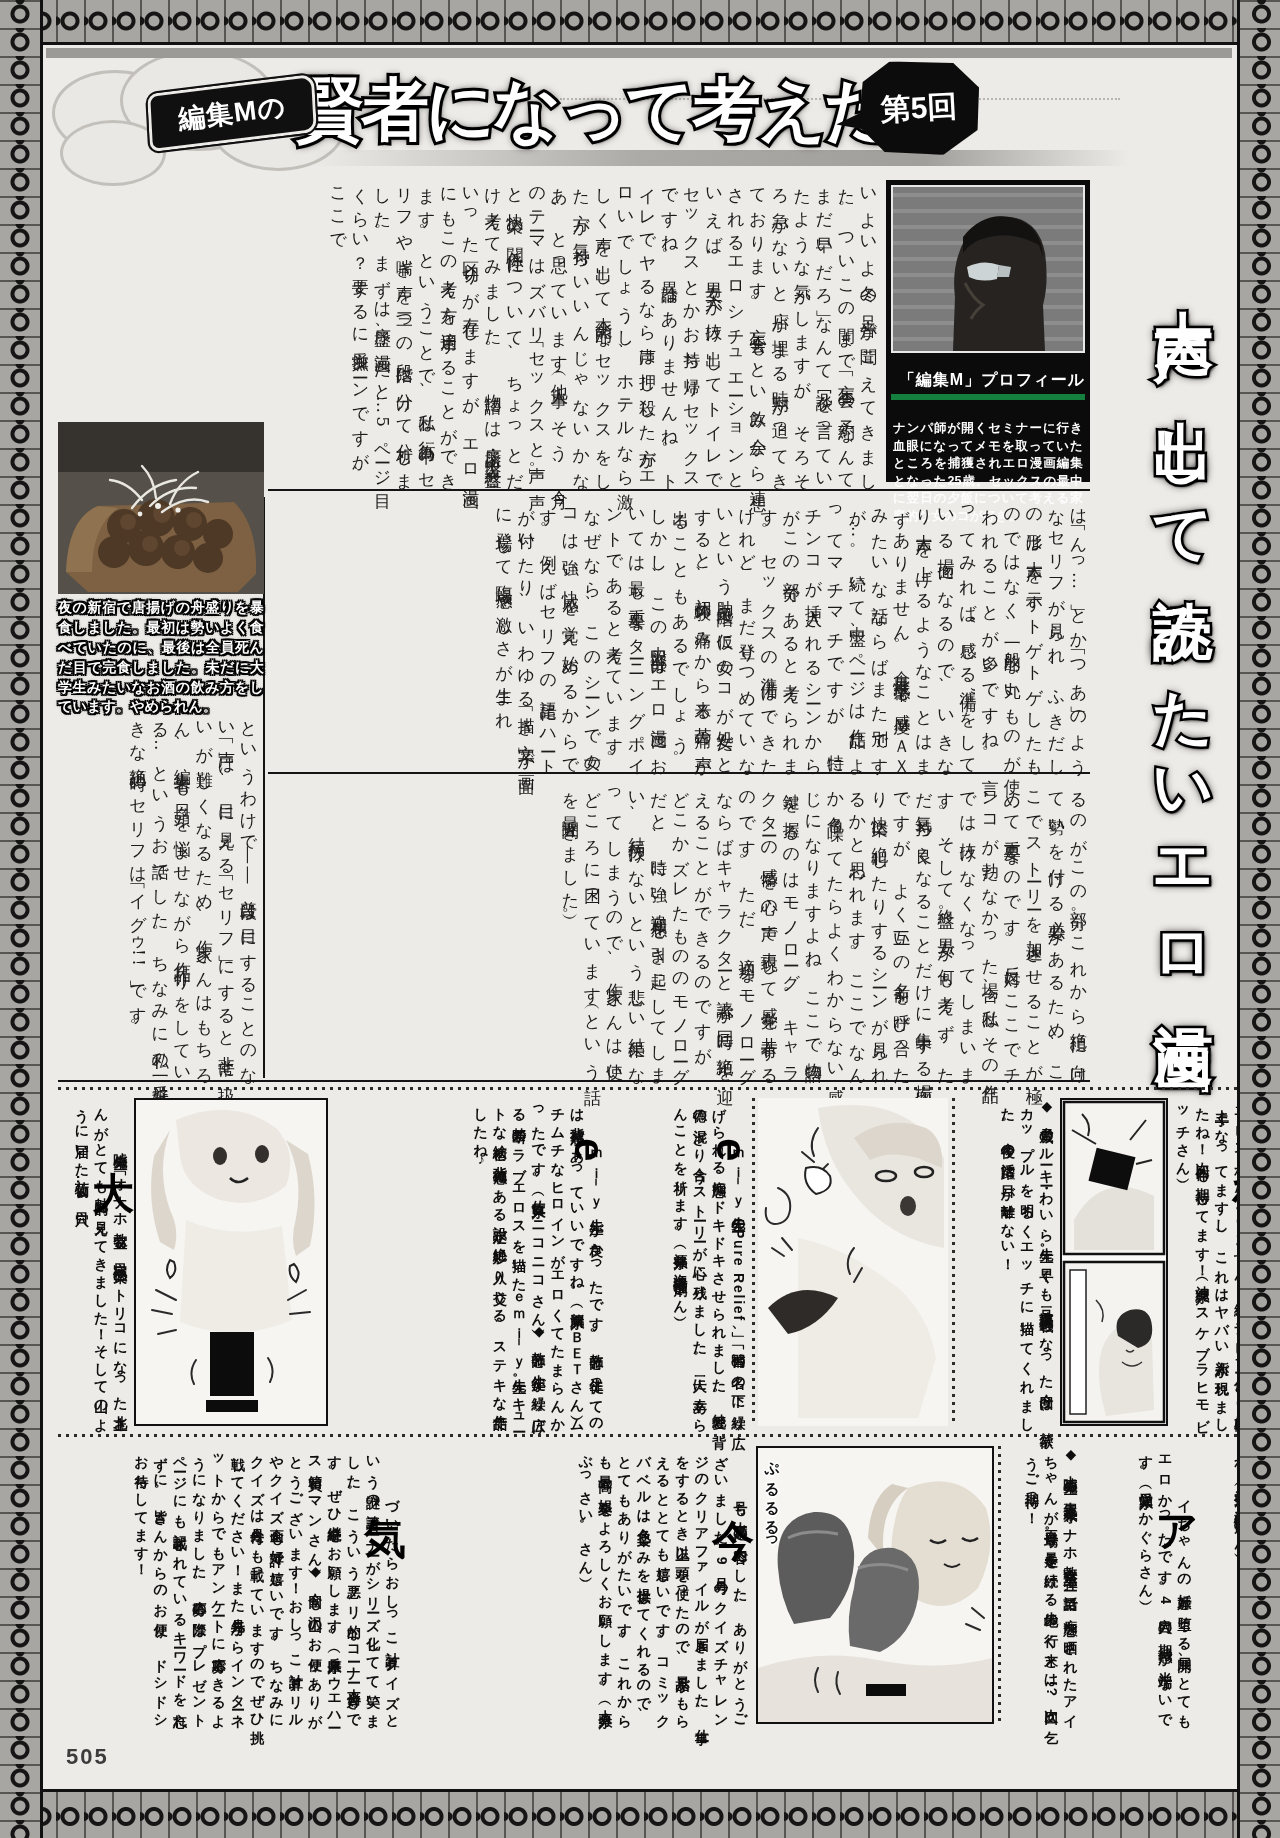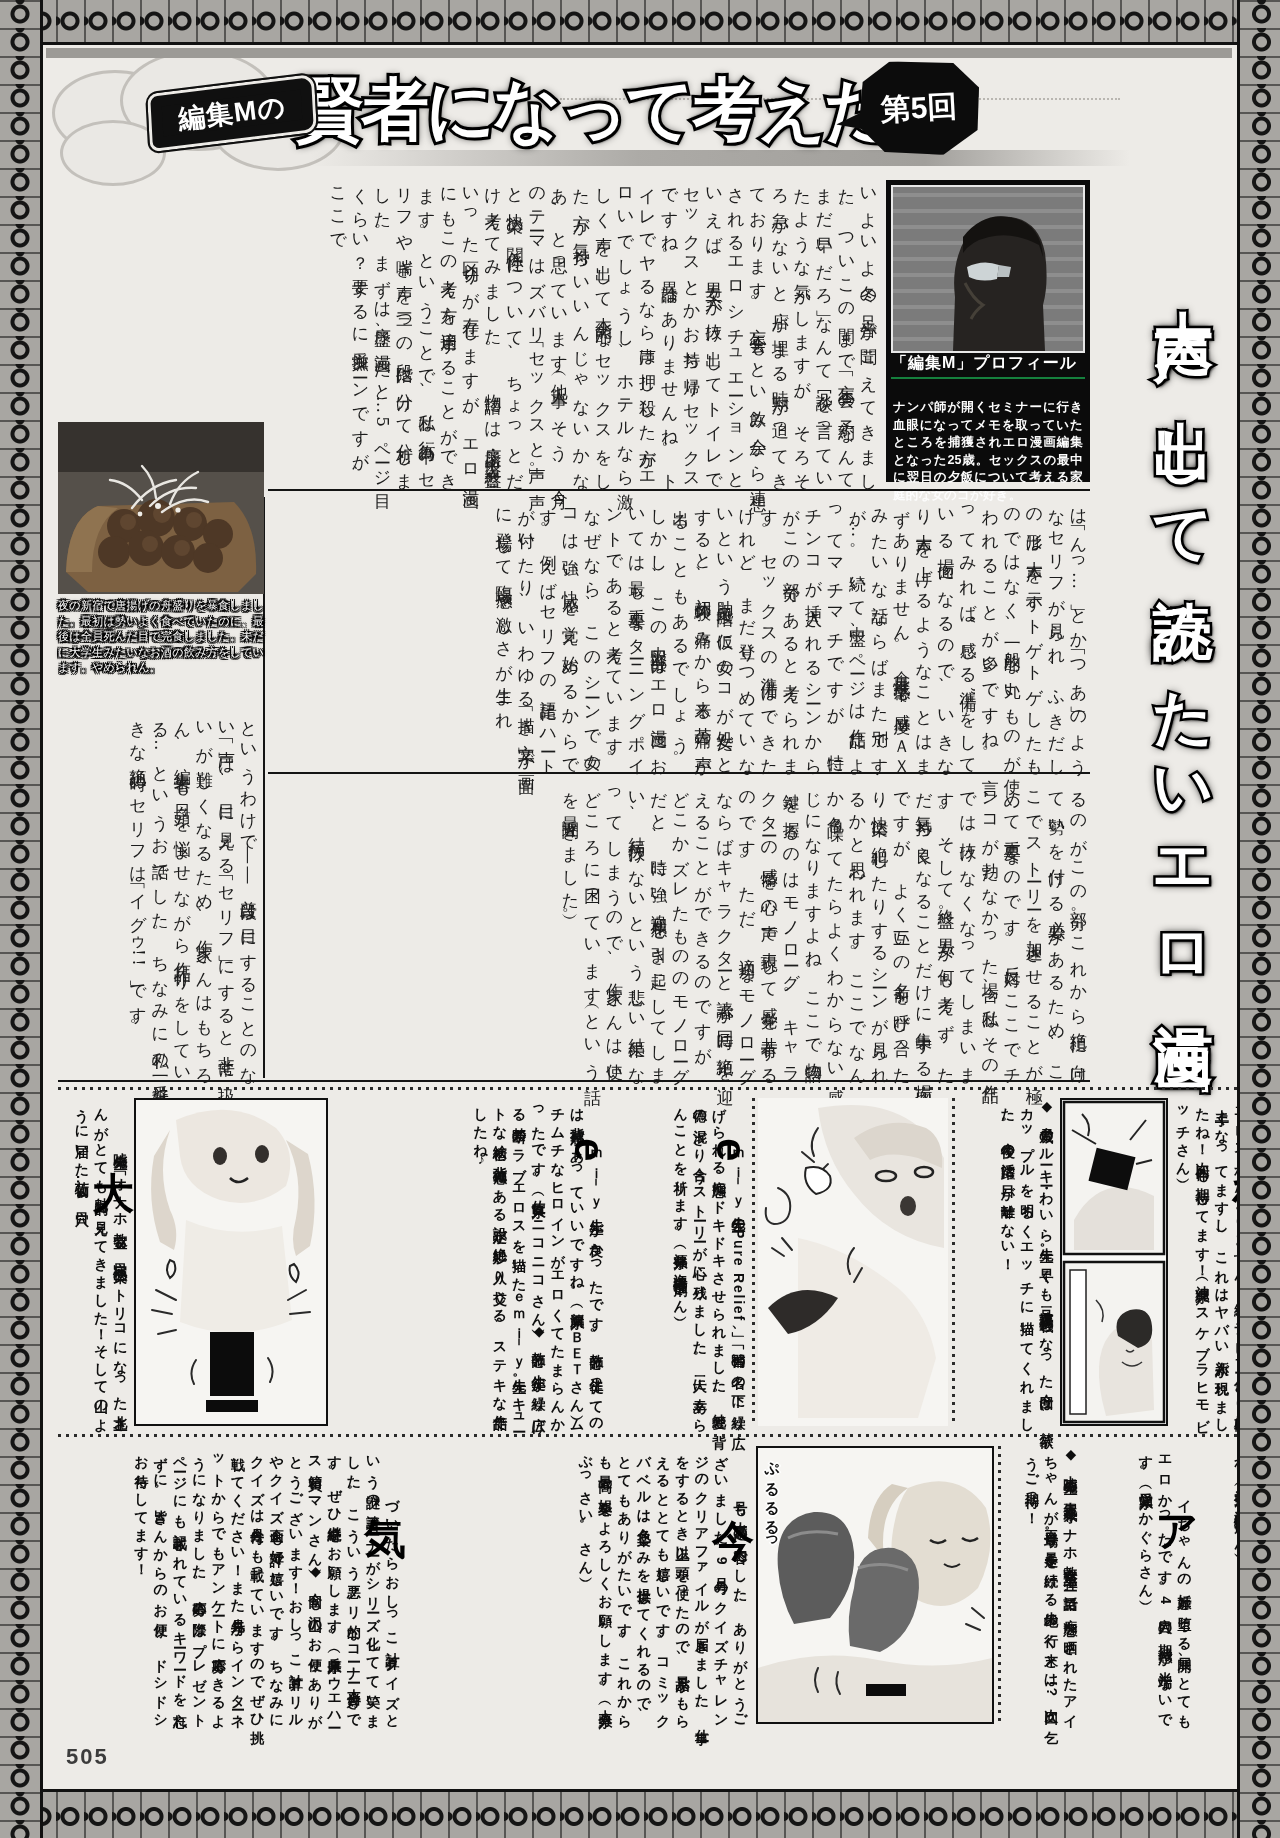--- a/index.html
+++ b/index.html
@@ -36,30 +36,30 @@
   .streak1{left:560px;top:98px;width:560px;height:0;border-top:2px dotted #b9b6b1;}
   .streak2{left:310px;top:150px;width:820px;height:16px;background:linear-gradient(90deg,rgba(150,148,144,0) 0%,rgba(120,118,114,.55) 40%,rgba(120,118,114,.65) 75%,rgba(150,148,144,0) 100%);}
   .badge{left:858px;top:60px;width:122px;height:96px;background:#0c0c0c;clip-path:polygon(28% 0,80% 5%,100% 32%,97% 76%,68% 100%,20% 94%,0 66%,5% 20%);transform:rotate(-3deg);display:flex;align-items:center;justify-content:center;box-shadow:2px 3px 4px rgba(0,0,0,.4);}
   .badge span{color:#fff;font-weight:900;font-size:30px;letter-spacing:0;}
   .badgetail{left:836px;top:108px;width:40px;height:26px;background:#0c0c0c;clip-path:polygon(0 55%,100% 0,100% 100%);transform:rotate(-6deg);}
   
   .headline{left:1108px;top:178px;width:152px;height:912px;font-family:"DejaVu Serif","Liberation Serif",serif;font-weight:900;font-size:60px;letter-spacing:14px;color:#fff;-webkit-text-stroke:5px #000;paint-order:stroke;text-shadow:0 0 10px rgba(0,0,0,.95),0 0 4px #000,2px 2px 3px #000;line-height:152px;text-align:center;}
   
   .profile{left:886px;top:180px;width:204px;height:302px;background:#0b0b0b;box-sizing:border-box;padding:5px;}
   .pphoto{width:194px;height:168px;border:2px solid #e8e8e8;box-sizing:border-box;background:repeating-linear-gradient(180deg,#8f8f8f 0 4px,#6f6f6f 4px 8px,#7d7d7d 8px 12px);position:relative;overflow:hidden;}
-  .ptitle{color:#fff;font-weight:900;font-size:16px;text-align:left;letter-spacing:1px;padding:0 0 3px 0;border-bottom:2px solid #15803d;}
+  .ptitle{color:#fff;font-weight:900;font-size:16px;text-align:right;letter-spacing:1px;padding:17px 0 3px 0;border-bottom:6px solid #15803d;}
   .pdesc{color:#fdfdfd;font-weight:700;font-size:12.5px;line-height:1.4;letter-spacing:.2px;padding:20px 2px 0 2px;text-align:justify;}
   
   .hrule{background:#141414;height:2px;}
   .vrule{background:#141414;width:2px;}
   .dotrule{height:3px;background:repeating-linear-gradient(90deg,#2b2b2b 0 3px,rgba(0,0,0,0) 3px 8px);}
   .vdotrule{width:3px;background:repeating-linear-gradient(180deg,#2b2b2b 0 3px,rgba(0,0,0,0) 3px 8px);}
   
   .artbox{background:#fafaf8;border:2px solid #101010;box-sizing:border-box;overflow:hidden;}
-  .caption{font-weight:400;font-size:11px;line-height:1.42;color:#fff;letter-spacing:.2px;text-shadow:-2px -2px 0 #000,2px -2px 0 #000,-2px 2px 0 #000,2px 2px 0 #000,0 2px 0 #000,2px 0 0 #000,0 -2px 0 #000,-2px 0 0 #000,0 0 4px #000;text-align:justify;}
+  .caption{font-weight:700;font-size:14px;line-height:1.42;color:#fff;letter-spacing:.2px;text-shadow:-2px -2px 0 #000,2px -2px 0 #000,-2px 2px 0 #000,2px 2px 0 #000,0 2px 0 #000,2px 0 0 #000,0 -2px 0 #000,-2px 0 0 #000,0 0 4px #000;text-align:justify;}
   .pagenum{font-weight:700;font-size:22px;color:#3c3c3c;letter-spacing:2px;}
   .sfx{writing-mode:vertical-rl;font-weight:900;font-size:15px;color:#111;text-shadow:-2px 0 0 #fff,2px 0 0 #fff,0 -2px 0 #fff,0 2px 0 #fff;letter-spacing:2px;}
 </style>
 </head>
 <body>
 
 <div class="page">
 
   <div class="abs cloud" style="left:52px;top:70px;width:120px;height:80px;"></div>
   <div class="abs cloud" style="left:120px;top:50px;width:150px;height:95px;"></div>

